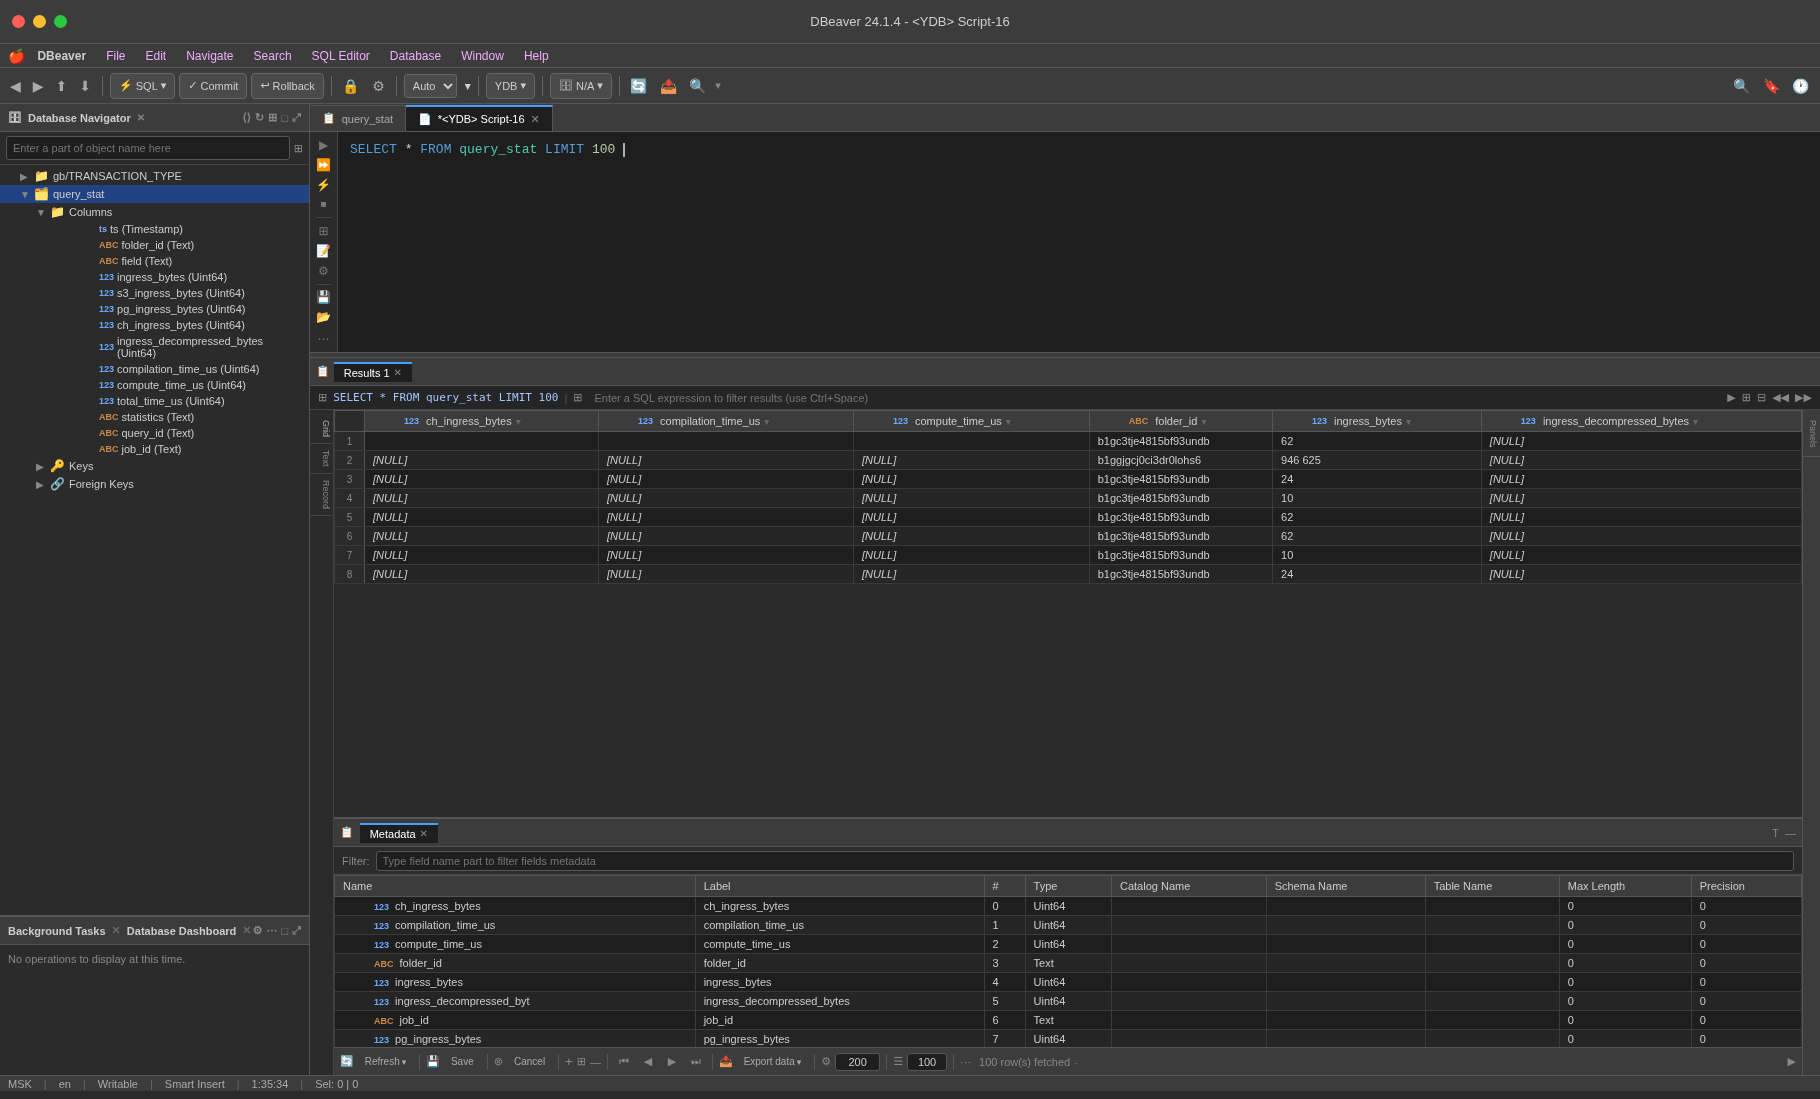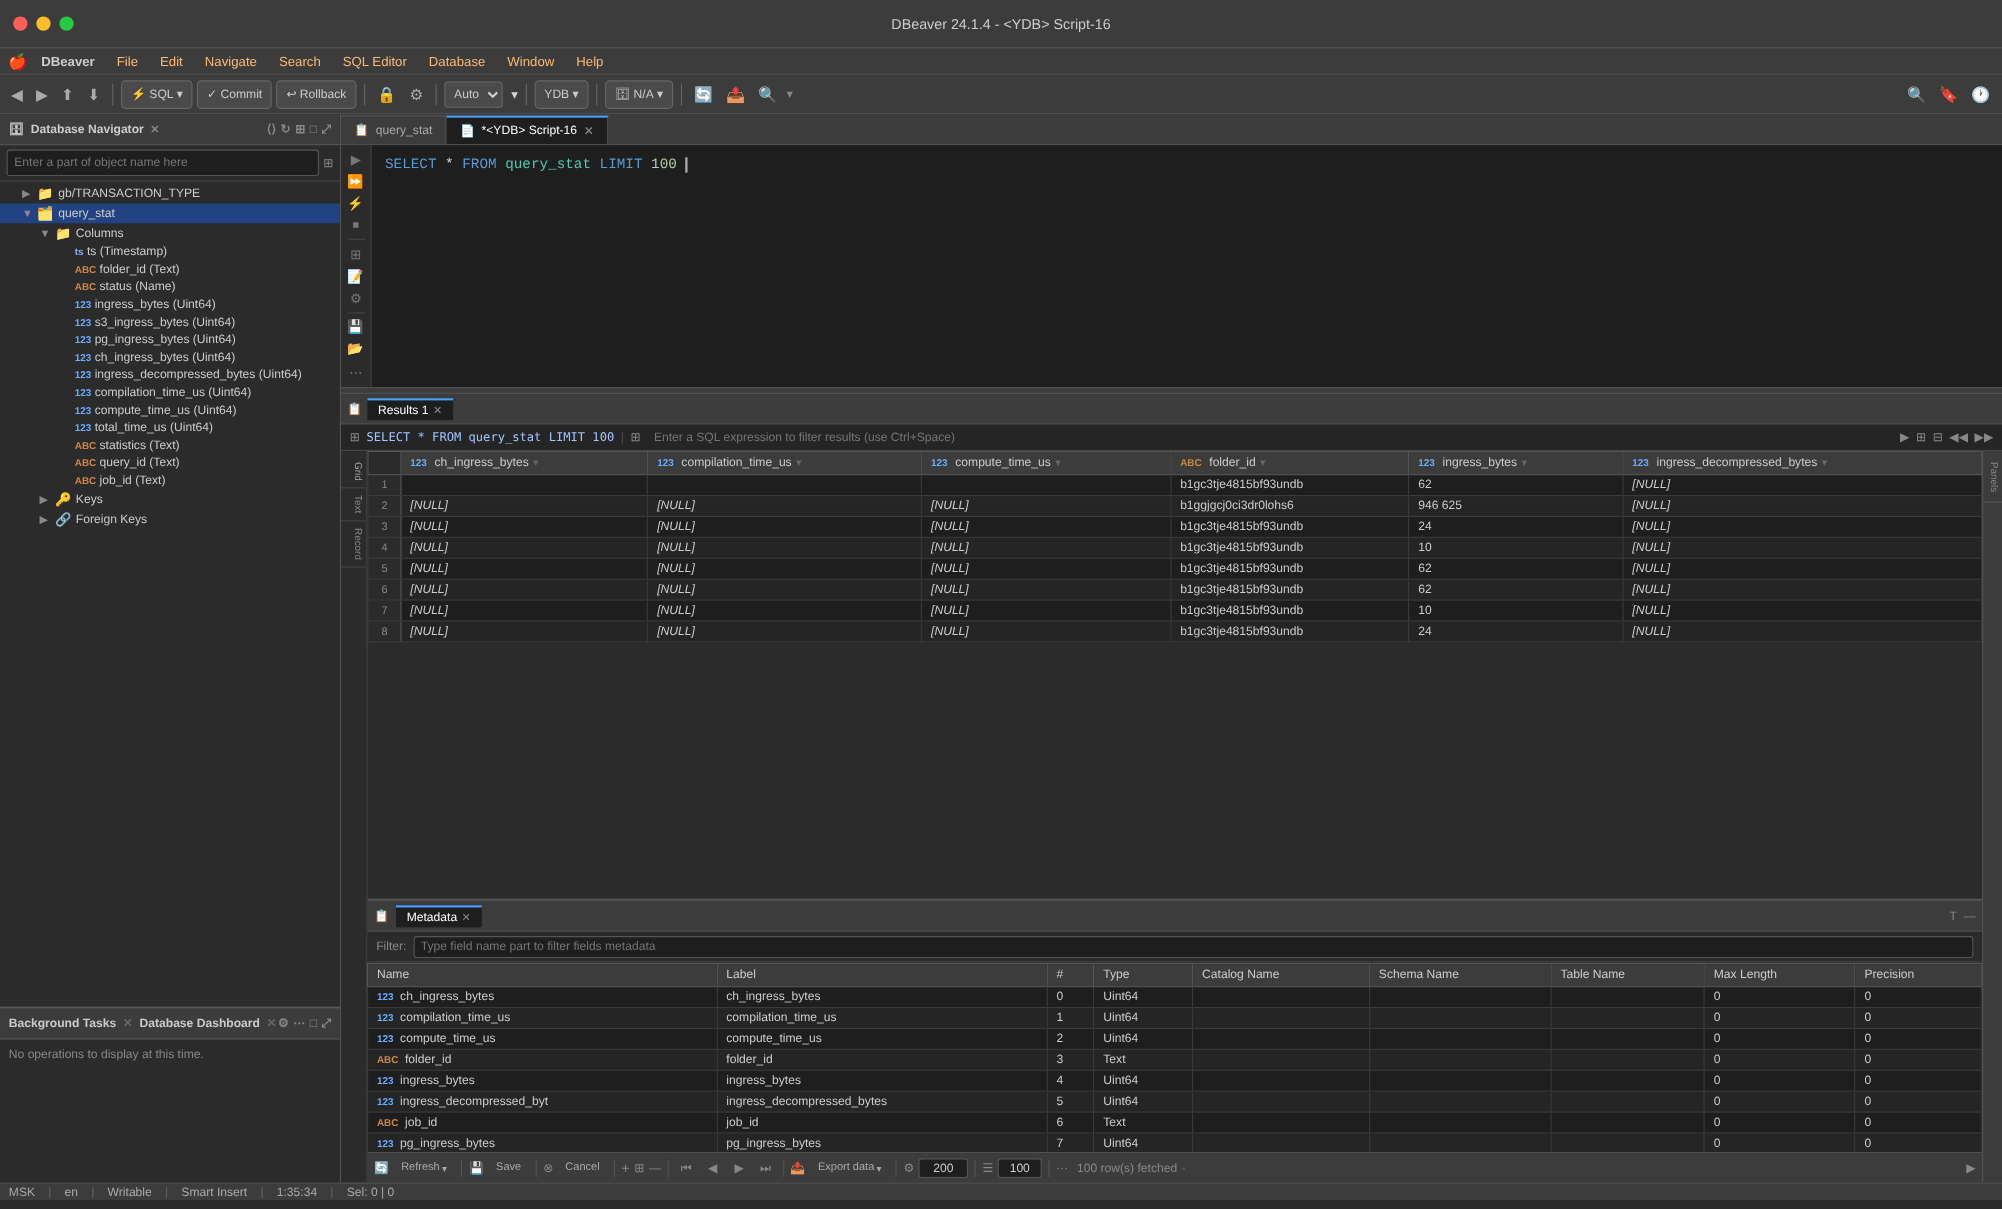--- a/index.html
+++ b/index.html
@@ -9,21 +9,21 @@
     .title-bar { height: 44px; background: #3c3c3c; display: flex; align-items: center; justify-content: center; position: relative; border-bottom: 1px solid #555; }
     .title-bar-controls { position: absolute; left: 12px; display: flex; gap: 8px; align-items: center; }
     .traffic-light { width: 13px; height: 13px; border-radius: 50%; }
     .tl-close { background: #ff5f57; }
     .tl-min { background: #ffbd2e; }
     .tl-max { background: #28ca41; }
     .title-text { font-size: 13px; color: #ccc; }
     
     
     .menu-bar { height: 24px; background: #3c3c3c; display: flex; align-items: center; padding: 0 8px; gap: 4px; border-bottom: 1px solid #555; }
-    .menu-item { padding: 2px 8px; font-size: 12px; color: #fdba74; cursor: pointer; border-radius: 3px; }
+    .menu-item { padding: 2px 8px; font-size: 12px; color: #f0abfc; cursor: pointer; border-radius: 3px; }
     .apple-logo { font-size: 14px; margin-right: 8px; color: #ccc; }
     .app-name { font-weight: bold; color: #ccc; font-size: 12px; margin-right: 8px; }
     
     
     .toolbar { height: 36px; background: #3c3c3c; display: flex; align-items: center; padding: 0 6px; gap: 4px; border-bottom: 1px solid #555; }
     .toolbar-btn { height: 26px; padding: 0 8px; background: #4a4a4a; border: 1px solid #666; border-radius: 4px; color: #ccc; font-size: 11px; cursor: pointer; display: flex; align-items: center; gap: 3px; }
     .toolbar-separator { width: 1px; height: 20px; background: #666; margin: 0 3px; }
     .toolbar-select { height: 24px; background: #4a4a4a; border: 1px solid #666; border-radius: 3px; color: #ccc; font-size: 11px; padding: 0 4px; }
     .toolbar-icon { font-size: 14px; cursor: pointer; color: #aaa; padding: 2px 4px; }
     
@@ -33,21 +33,21 @@
     .panel-header-left { display: flex; align-items: center; gap: 6px; }
     .panel-header-icons { display: flex; gap: 4px; align-items: center; }
     .search-box { height: 24px; background: #1e1e1e; border: 1px solid #555; border-radius: 3px; color: #ccc; font-size: 11px; padding: 0 6px; width: 100%; }
     .search-container { padding: 4px 6px; border-bottom: 1px solid #444; display: flex; gap: 4px; align-items: center; }
     .tree-container { flex: 1; overflow-y: auto; padding: 2px 0; }
     .tree-item { display: flex; align-items: center; padding: 2px 4px; cursor: pointer; font-size: 11px; color: #ccc; }
     .tree-item.selected { background: #214283; }
     .tree-indent { display: inline-block; width: 16px; }
     .tree-icon { margin-right: 4px; font-size: 12px; }
     .tree-toggle { width: 12px; font-size: 10px; color: #888; margin-right: 2px; cursor: pointer; }
-    .type-badge { font-size: 9px; font-weight: bold; margin-right: 3px; }
+    .type-badge { font-size: 9px; font-weight: bold; margin-right: 3px; margin-left: 31px; }
     .type-123 { color: #6aacff; }
     .type-abc { color: #cc8844; }
     .type-ts { color: #88aaff; }
     .folder-icon { color: #e8c170; }
     .tab-bar { height: 28px; background: #3c3c3c; display: flex; align-items: flex-end; border-bottom: 1px solid #555; }
     .tab { height: 26px; padding: 0 12px; display: flex; align-items: center; gap: 6px; font-size: 11px; color: #aaa; cursor: pointer; border-right: 1px solid #555; border-top: 1px solid #555; background: #3c3c3c; }
     .tab.active { background: #1e1e1e; color: #fff; border-top: 2px solid #4a9eff; }
     .tab-close { font-size: 11px; color: #888; cursor: pointer; }
     
     
@@ -238,21 +238,21 @@
         <span class="tree-indent"></span>
         <span class="type-badge type-abc">ABC</span>
         <span>folder_id (Text)</span>
       </div>
       <div class="tree-item">
         <span class="tree-indent"></span>
         <span class="tree-indent"></span>
         <span class="tree-indent"></span>
         <span class="tree-indent"></span>
         <span class="type-badge type-abc">ABC</span>
-        <span>status (Name)</span>
+        <span>field (Text)</span>
       </div>
       <div class="tree-item">
         <span class="tree-indent"></span>
         <span class="tree-indent"></span>
         <span class="tree-indent"></span>
         <span class="tree-indent"></span>
         <span class="type-badge type-123">123</span>
         <span>ingress_bytes (Uint64)</span>
       </div>
       <div class="tree-item">

